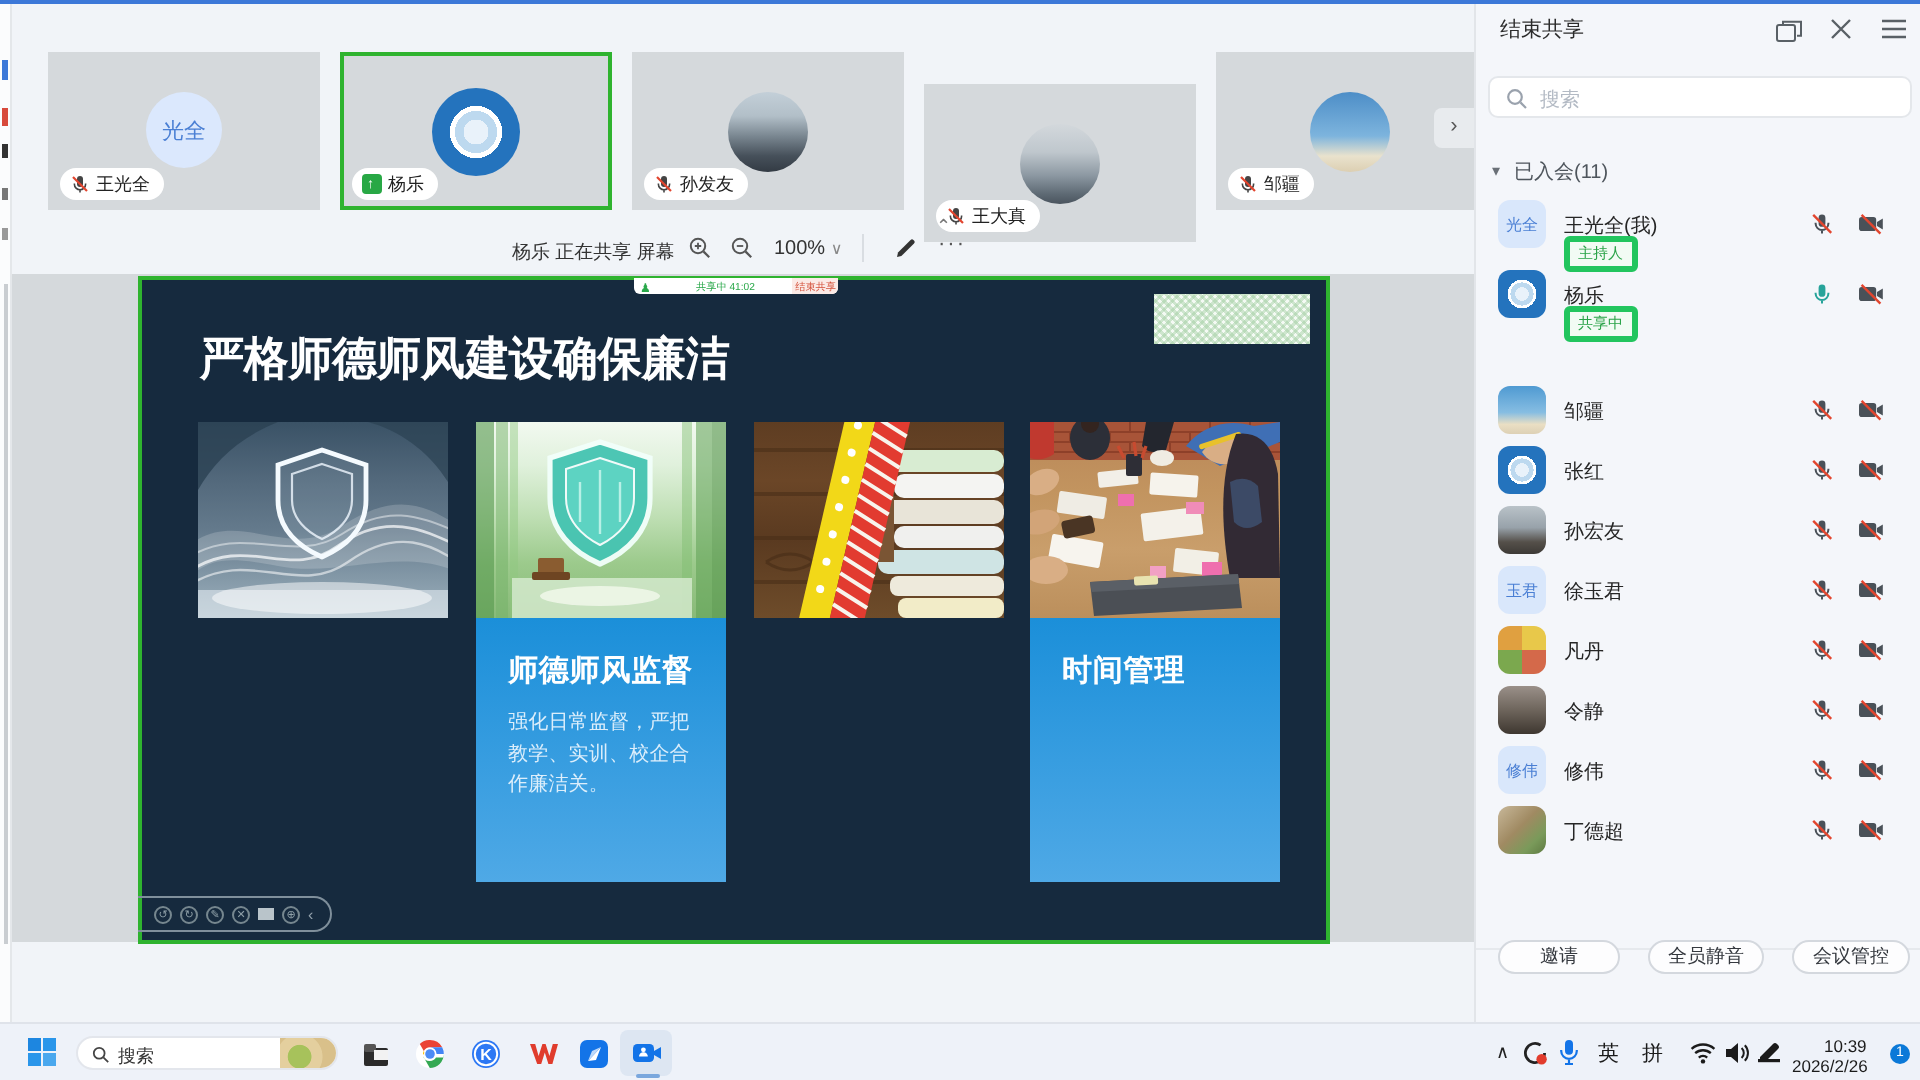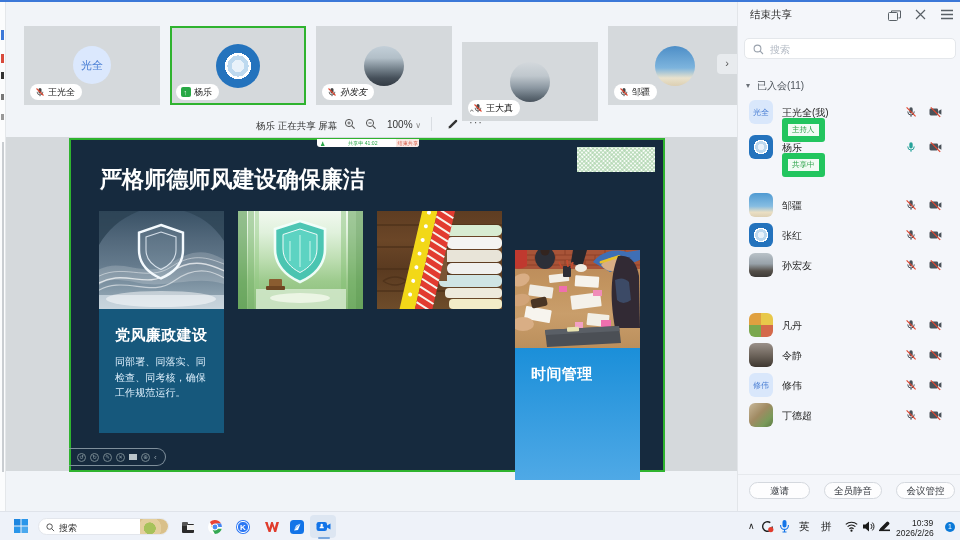--- a/index.html
+++ b/index.html
@@ -25,21 +25,21 @@
   .ctxt p { color:#dceefb; font-size:10px; line-height:15.6px; margin-top:9px; letter-spacing:0.1px; }
   .cdark { background:#16587c; height:124px; }
   .cbrt  { background:linear-gradient(180deg,#1b8fd9 0%, #4fa9e6 100%); height:132px; }
   
   #panel { left:737px; top:2px; width:223px; height:509px; background:#f4f6fa; border-left:1px solid #e2e5e9; }
   .prow { position:absolute; left:11px; width:205px; height:24px; }
   .prow .pav { position:absolute; left:0; top:0; width:24px; height:24px; border-radius:6px; overflow:hidden; }
   .prow .pname { position:absolute; left:33px; top:6px; font-size:10px; color:#262626; white-space:nowrap; }
   .prow .micpos { position:absolute; right:37px; top:6px; }
   .prow .campos { position:absolute; right:12px; top:6px; }
-  .badge { position:absolute; left:33px; top:18px; font-size:7.5px; padding:1px 4px; border-radius:3px; color:#2aa348; border:6px solid #22c55e; background:#f2fbf4; }
+  .badge { position:absolute; left:33px; top:18px; font-size:7.5px; padding:1px 4px; border-radius:3px; color:#2aa348; border:3px solid #22c55e; background:#f2fbf4; }
   
   #taskbar { left:0; top:511px; width:960px; height:29px; background:#eef2f9; border-top:1px solid #dfe3ea; }
   .ticon { position:absolute; top:8px; width:14px; height:14px; }
 </style>
 </head>
 <body>
 <svg width="0" height="0" style="position:absolute;">
   <defs>
     <symbol id="micoff" viewBox="0 0 12 12">
       <path d="M6 1.2a1.7 1.7 0 0 1 1.7 1.7v2.8a1.7 1.7 0 1 1-3.4 0V2.9A1.7 1.7 0 0 1 6 1.2z" fill="#4a5158"></path>
@@ -70,21 +70,21 @@
         <path d="M2.2 4.8v.3a2.8 2.8 0 0 0 5.6 0v-.3M5 7.9v1.3" stroke="#444" stroke-width=".8" fill="none"></path>
         <path d="M1.5 1.5 8.5 8.5" stroke="#e2452e" stroke-width="1.1"></path>
       </svg>王光全</div>
 </div>
 <div class="abs tile" style="left:170px; border:2px solid #2fb32f; background:#d5d9dc;">
   <div class="av logoav" style="width:44px; height:44px; top:16px;"></div>
   <div class="lbl" style="left:4px; bottom:3px;"><span style="display:inline-block;width:10px;height:10px;background:#28a845;border-radius:2px;margin-right:3px;position:relative;">
         <span style="position:absolute;left:2.5px;top:2px;color:#fff;font-size:7px;">↑</span>
       </span>杨乐</div>
 </div>
-<div class="abs tile" style="left:316px;font-style:italic;">
+<div class="abs tile" style="left:316px;">
   <div class="av" style="width:40px; height:40px; background:linear-gradient(180deg,#c3cfd8 0%,#b2bfc8 30%,#7a8791 55%,#46505a 80%,#333b44 100%);"></div>
   <div class="lbl"><svg width="10" height="10" viewBox="0 0 10 10">
         <path d="M5 1a1.5 1.5 0 0 1 1.5 1.5V5A1.5 1.5 0 0 1 5 6.5 1.5 1.5 0 0 1 3.5 5V2.5A1.5 1.5 0 0 1 5 1z" fill="#444"></path>
         <path d="M2.2 4.8v.3a2.8 2.8 0 0 0 5.6 0v-.3M5 7.9v1.3" stroke="#444" stroke-width=".8" fill="none"></path>
         <path d="M1.5 1.5 8.5 8.5" stroke="#e2452e" stroke-width="1.1"></path>
       </svg>孙发友</div>
 </div>
 <div class="abs tile" style="left:462px;margin-top:16px;">
   <div class="av" style="width:40px; height:40px; background:linear-gradient(180deg,#d3d8dc 0%,#bfc7cd 35%,#8b97a1 65%,#5d6973 88%,#4a545e 100%);"></div>
   <div class="lbl"><svg width="10" height="10" viewBox="0 0 10 10">
@@ -146,24 +146,20 @@
           <path d="M-5 75 C 25 55, 45 80, 70 62 S 115 55, 130 62" stroke="rgba(255,255,255,0.7)" stroke-width="1.4" fill="none"></path>
           <path d="M-5 82 C 25 62, 50 88, 75 70 S 118 62, 130 70" stroke="rgba(255,255,255,0.55)" stroke-width="1.2" fill="none"></path>
           <path d="M-5 68 C 22 50, 48 72, 72 56 S 112 48, 130 55" stroke="rgba(255,255,255,0.45)" stroke-width="1" fill="none"></path>
           <rect x="0" y="84" width="125" height="14" fill="rgba(235,243,248,0.55)"></rect>
           <ellipse cx="62" cy="88" rx="55" ry="8" fill="rgba(255,255,255,0.5)"></ellipse>
           <g transform="translate(36,12)">
             <path d="M26 2 L48 9.5 V27 C48 41 38.5 50 26 55.5 C13.5 50 4 41 4 27 V9.5 Z" fill="rgba(220,235,250,0.10)" stroke="#f4fafe" stroke-width="2.4"></path>
             <path d="M26 9 L41 14 V27 C41 36.5 33.5 43 26 46.5 C18.5 43 11 36.5 11 27 V14 Z" fill="none" stroke="rgba(240,248,255,0.8)" stroke-width="1.1"></path>
           </g>
         </svg>
-      </div>
-      <div class="cdark ctxt">
-        <h3>党风廉政建设</h3>
-        <p>同部署、同落实、同<br>检查、同考核，确保<br>工作规范运行。</p>
       </div>
     </div>
 
     <div class="card" style="left:167px;">
       <div class="cimg" id="img2" style="background:linear-gradient(180deg,#f2f9f0 0%,#e0f1dc 22%,#bfdfb4 48%,#9cca8c 72%,#88ba78 100%);">
         <svg width="125" height="98" viewBox="0 0 125 98" style="position:absolute;left:0;top:0;">
           <rect x="0" y="0" width="9" height="98" fill="#55984c" opacity="0.6"></rect>
           <rect x="10" y="0" width="6" height="98" fill="#74b267" opacity="0.5"></rect>
           <rect x="17" y="0" width="4" height="98" fill="#8ec77e" opacity="0.45"></rect>
           <rect x="110" y="0" width="8" height="98" fill="#5fa054" opacity="0.55"></rect>
@@ -172,20 +168,24 @@
           <rect x="18" y="78" width="90" height="20" fill="#d4e9cc" opacity="0.85"></rect>
           <ellipse cx="62" cy="87" rx="30" ry="5" fill="#eef6e8" opacity="0.9"></ellipse>
           <g transform="translate(35,10)">
             <path d="M27 0 L52 8 V28 C52 44 41 55 27 61 C13 55 2 44 2 28 V8 Z" fill="#45c4b2" opacity="0.95" stroke="#f2fffb" stroke-width="2.6"></path>
             <path d="M27 8 L44 13.5 V28 C44 39 36 47 27 51.5 C18 47 10 39 10 28 V13.5 Z" fill="#5fd5c4" opacity="0.92" stroke="#ffffff" stroke-width="1"></path>
             <path d="M27 14 v32 M17 20 v20 M37 20 v20" stroke="#c2f4ea" stroke-width="1.2" opacity="0.9"></path>
           </g>
           <rect x="31" y="68" width="13" height="9" rx="1" fill="#8a5c30"></rect>
           <rect x="28" y="75" width="19" height="4" rx="1" fill="#6e4522"></rect>
         </svg>
+      </div>
+      <div class="cbrt ctxt">
+        <h3>师德师风监督</h3>
+        <p>强化日常监督，严把<br>教学、实训、校企合<br>作廉洁关。</p>
       </div>
     </div>
 
     <div class="card" style="left:306px;">
       <div class="cimg" id="img3" style="background:linear-gradient(180deg,#5e3d22 0%,#6b4627 30%,#5a3a20 60%,#6e4c2a 100%);">
         <svg width="125" height="98" viewBox="0 0 125 98" style="position:absolute;left:0;top:0;">
           <path d="M0 14 h125 M0 36 h125 M0 58 h125 M0 80 h125" stroke="#4a2f18" stroke-width="2" opacity="0.6"></path>
           <path d="M6 70 q 12 -8 24 0 q -12 8 -24 0" fill="none" stroke="#4a2f18" stroke-width="1.5" opacity="0.7"></path>
           <g>
             <rect x="66" y="14" width="59" height="11" rx="5" fill="#d8ecd2"></rect>
@@ -206,21 +206,21 @@
               <circle cx="41" cy="58" r="2" fill="#fff"></circle>
               <circle cx="41" cy="72" r="2" fill="#fff"></circle>
               <circle cx="41" cy="86" r="2" fill="#fff"></circle>
             <rect x="49" y="-8" width="17" height="112" fill="#e23b30"></rect>
             <path d="M49 -4 l17 6 M49 4 l17 6 M49 12 l17 6 M49 20 l17 6 M49 28 l17 6 M49 36 l17 6 M49 44 l17 6 M49 52 l17 6 M49 60 l17 6 M49 68 l17 6 M49 76 l17 6 M49 84 l17 6 M49 92 l17 6" stroke="#f8f4ec" stroke-width="2"></path>
           </g>
         </svg>
       </div>
     </div>
 
-    <div class="card" style="left:444px;margin-top:39px;">
+    <div class="card" style="left:444px;">
       <div class="cimg" id="img4" style="background:linear-gradient(180deg,#b98658 0%,#c2945f 35%,#c99e6b 65%,#bb8f5c 100%);">
         <svg width="125" height="98" viewBox="0 0 125 98" style="position:absolute;left:0;top:0;">
 
           <rect x="0" y="0" width="125" height="19" fill="#a85438"></rect>
           <path d="M0 5h125M0 10h125M0 15h125" stroke="#8e4029" stroke-width="1"></path>
           <path d="M10 0v5M30 0v5M50 0v5M70 0v5M90 0v5M110 0v5M20 5v5M40 5v5M60 5v5M80 5v5M100 5v5M120 5v5M10 10v5M30 10v5M50 10v5M70 10v5M90 10v5M110 10v5" stroke="#8e4029" stroke-width="1"></path>
 
           <path d="M0 0 h12 v16 q-6 4 -12 2 Z" fill="#c0392f"></path>
           <ellipse cx="30" cy="8" rx="10" ry="11" fill="#2c2f38"></ellipse>
           <circle cx="30" cy="1" r="4.5" fill="#33241f"></circle>
@@ -337,20 +337,30 @@
     <svg class="micpos" width="12" height="12" viewBox="0 0 12 12">
         <use href="#micoff"></use>
       </svg>
     <svg class="campos" width="13" height="12" viewBox="0 0 13 12">
         <use href="#camoff"></use>
       </svg>
   </div>
   <div class="prow" style="top:221px;">
     <div class="pav logosm"></div>
     <div class="pname">张红</div>
+    <svg class="micpos" width="12" height="12" viewBox="0 0 12 12">
+        <use href="#micoff"></use>
+      </svg>
+    <svg class="campos" width="13" height="12" viewBox="0 0 13 12">
+        <use href="#camoff"></use>
+      </svg>
+  </div>
+  <div class="prow" style="top:281px;">
+    <div class="pav" style="background:#d9e7fb; color:#4a7fd4; font-size:8px; display:flex; align-items:center; justify-content:center;">玉君</div>
+    <div class="pname">徐玉君</div>
     <svg class="micpos" width="12" height="12" viewBox="0 0 12 12">
         <use href="#micoff"></use>
       </svg>
     <svg class="campos" width="13" height="12" viewBox="0 0 13 12">
         <use href="#camoff"></use>
       </svg>
   </div>
   <div class="prow" style="top:311px;">
     <div class="pav" style="background:conic-gradient(#e8c84a 0 25%, #d4694a 25% 50%, #7ba84e 50% 75%, #e0a040 75% 100%);"></div>
     <div class="pname">凡丹</div>
@@ -474,20 +484,20 @@
   <svg style="position:absolute; left:878px; top:8px;" width="13" height="12" viewBox="0 0 13 12">
       <path d="M2 8.5 8.5 2a1.4 1.4 0 0 1 2 0l.5.5a1.4 1.4 0 0 1 0 2L4.5 11H2z" fill="#1b1b1b"></path>
       <rect x="1" y="9.5" width="11" height="1.6" fill="#1b1b1b"></rect>
     </svg>
   <div style="position:absolute; left:912px; top:6px; font-size:8.5px; color:#1b1b1b;">10:39</div>
   <div style="position:absolute; left:896px; top:15.5px; font-size:8.5px; color:#1b1b1b;">2026/2/26</div>
   <div style="position:absolute; left:945px; top:10px; width:10px; height:10px; border-radius:50%; background:#0b79d8; color:#fff; font-size:7px; text-align:center; line-height:10px;">1</div>
 </div>
 
 <style>
-.pbtn { position:absolute; top:480px; height:17px; border:1px solid #d4d8de; border-radius:9px; background:#fdfdfe; font-size:9.5px; color:#35393f; text-align:center; line-height:16px; }
+.pbtn { position:absolute; top:468px; height:17px; border:1px solid #d4d8de; border-radius:9px; background:#fdfdfe; font-size:9.5px; color:#35393f; text-align:center; line-height:16px; }
 .logosm { background:radial-gradient(circle, #e9f2fa 0 20%, #bdd9ef 20% 34%, #ffffff 34% 42%, #2473bd 42% 100%); }
 </style>
 
 <style>
 .anic { width:9px; height:9px; border:1px solid #76878f; border-radius:50%; color:#8fa0a8; font-size:5.5px; display:inline-flex; align-items:center; justify-content:center; flex:none; }
 .logoav { background:radial-gradient(circle, #e9f2fa 0 20%, #bdd9ef 20% 34%, #ffffff 34% 42%, #2473bd 42% 78%, #1b62a6 78% 100%); position:relative; }
 </style>
 
 </body></html>

